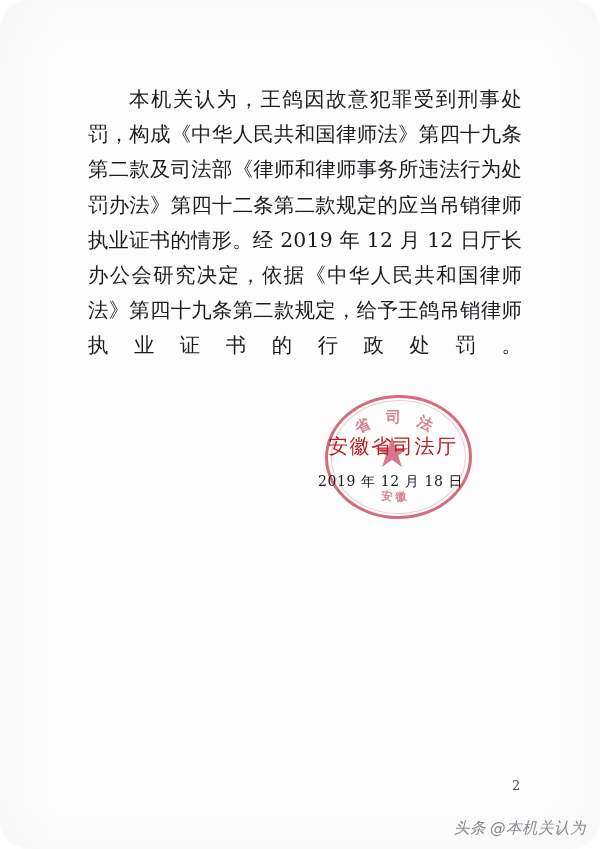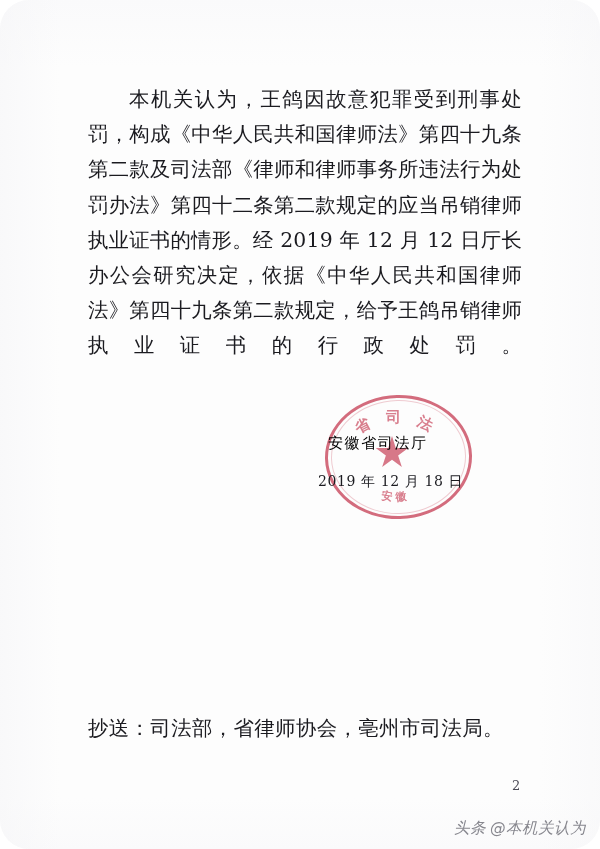--- a/index.html
+++ b/index.html
@@ -106,23 +106,23 @@
   }
   .seal-arc-bottom text {
     font-size: 11px;
     letter-spacing: 4px;
   }
 
   .issuer {
     position: absolute;
     left: 10px;
     top: 44px;
-    font-size: 15px;
+    font-size: 20px;
     line-height: 1;
-    color: #000000;
+    color: #b91c1c;
     letter-spacing: 1.6px;
     white-space: nowrap;
     font-weight: 500;
   }
 
   .issue-date {
     position: absolute;
     left: 0px;
     top: 82px;
     font-size: 14px;
@@ -206,21 +206,20 @@
       </text>
     </svg>
 
     <div class="seal-star"></div>
 
     <div class="issuer">安徽省司法厅</div>
 
     <div class="issue-date">2019 年 12 月 18 日</div>
   </div>
 
-  <div class="cc-line">抄送：司法部，省律师协会，亳州市司法局。</div>
 
   <div class="page-number">2</div>
 
   <div class="watermark">
     <span>头条</span>
     <span class="wm-at">@本机关认为</span>
   </div>
 
 </div>
 

